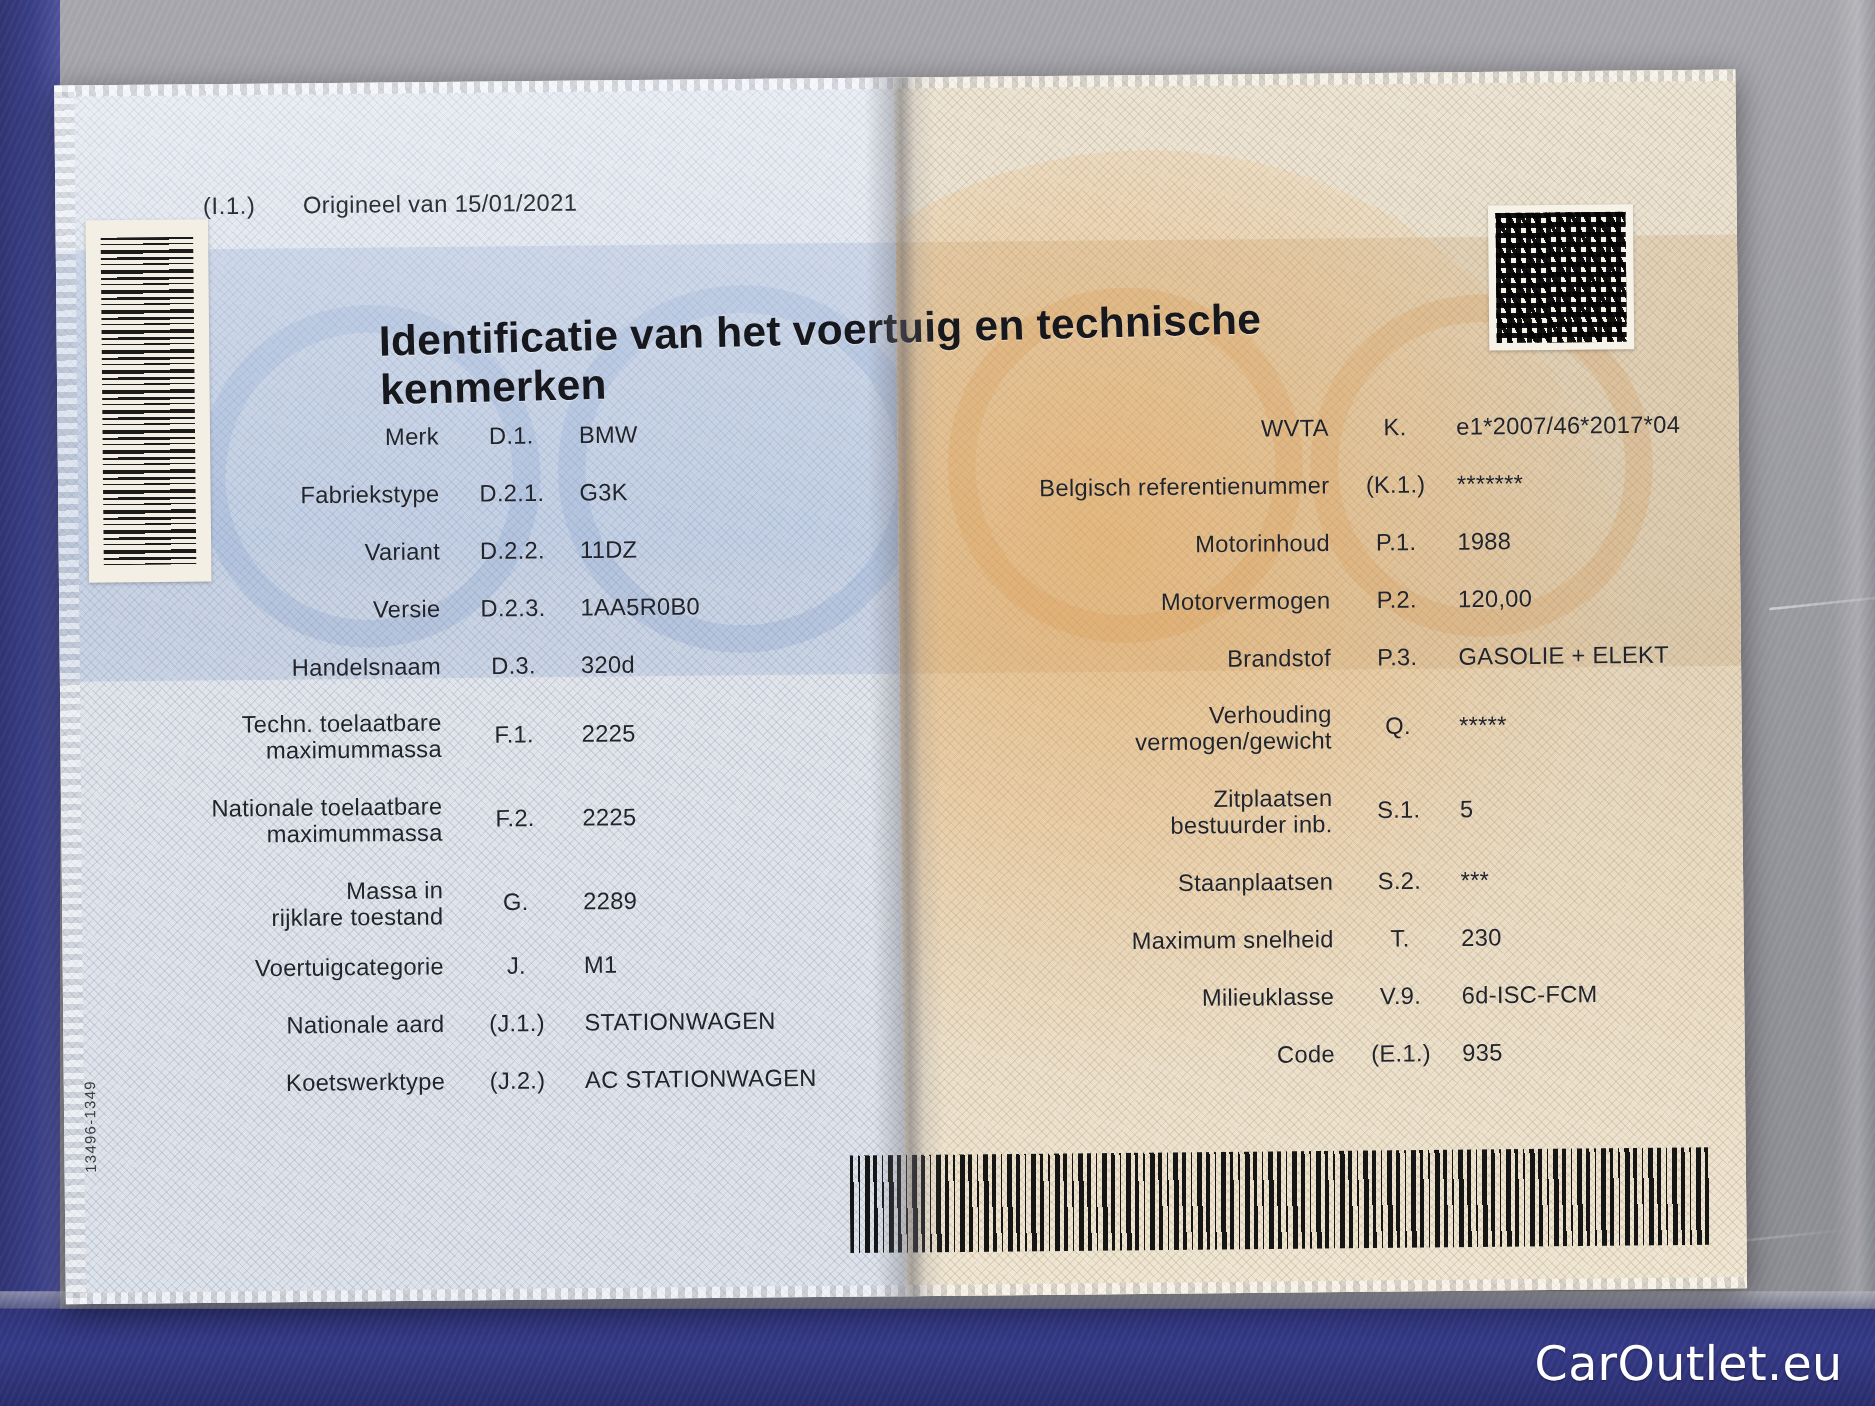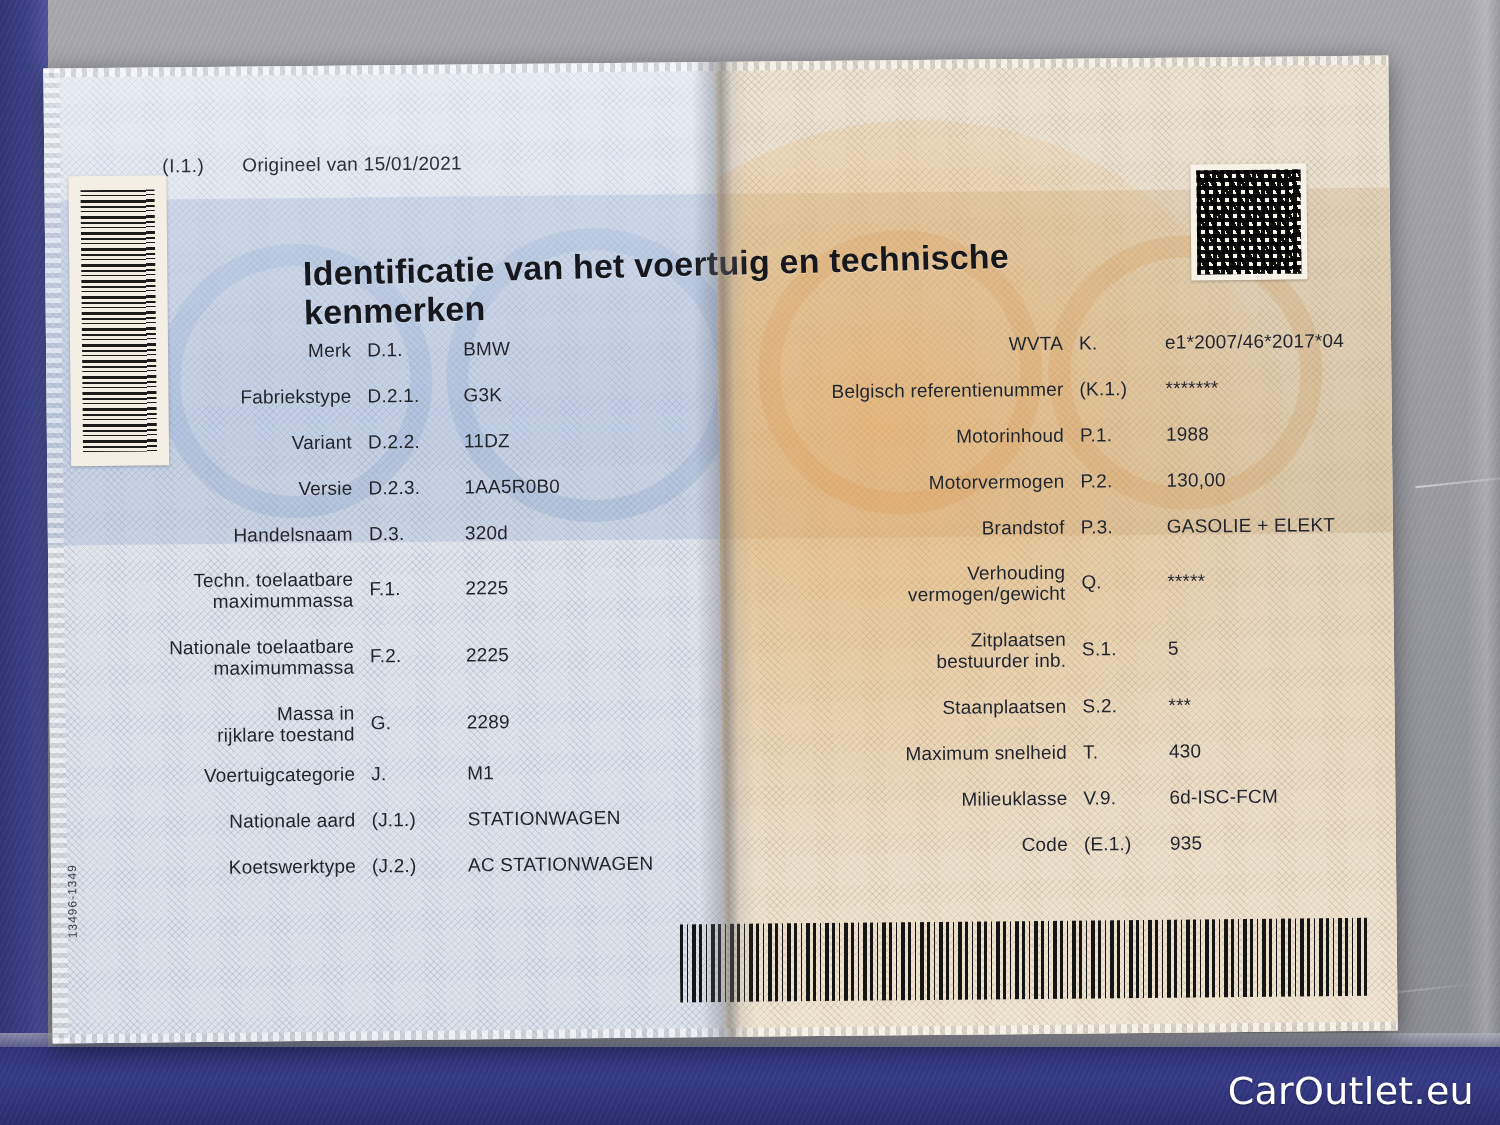--- a/index.html
+++ b/index.html
@@ -280,21 +280,21 @@
     letter-spacing:.2px;
   }
   .row .lbl{
     width:245px;
     text-align:right;
     line-height:1.12;
     white-space:pre-line;
   }
   .row .code{
     width:84px;
-    text-align:left;
+    text-align:center;
     padding-left:16px;
   }
   .row .val{
     padding-left:12px;
     white-space:nowrap;
   }
   
   .page-left .row{ left:60px; }
   
   .page-right .row{ left:90px; }
@@ -422,21 +422,21 @@
         <span class="val">*******</span>
       </div>
       <div class="row" style="top:366px;">
         <span class="lbl">Motorinhoud</span>
         <span class="code">P.1.</span>
         <span class="val">1988</span>
       </div>
       <div class="row" style="top:412px;">
         <span class="lbl">Motorvermogen</span>
         <span class="code">P.2.</span>
-        <span class="val">130,00</span>
+        <span class="val">120,00</span>
       </div>
       <div class="row" style="top:458px;">
         <span class="lbl">Brandstof</span>
         <span class="code">P.3.</span>
         <span class="val">GASOLIE + ELEKT</span>
       </div>
       <div class="row" style="top:503px;">
         <span class="lbl">Verhouding
 vermogen/gewicht</span>
         <span class="code">Q.</span>
@@ -449,21 +449,21 @@
         <span class="val">5</span>
       </div>
       <div class="row" style="top:637px;">
         <span class="lbl">Staanplaatsen</span>
         <span class="code">S.2.</span>
         <span class="val">***</span>
       </div>
       <div class="row" style="top:683px;">
         <span class="lbl">Maximum snelheid</span>
         <span class="code">T.</span>
-        <span class="val">430</span>
+        <span class="val">230</span>
       </div>
       <div class="row" style="top:729px;">
         <span class="lbl">Milieuklasse</span>
         <span class="code">V.9.</span>
         <span class="val">6d-ISC-FCM</span>
       </div>
       <div class="row" style="top:775px;">
         <span class="lbl">Code</span>
         <span class="code">(E.1.)</span>
         <span class="val">935</span>

